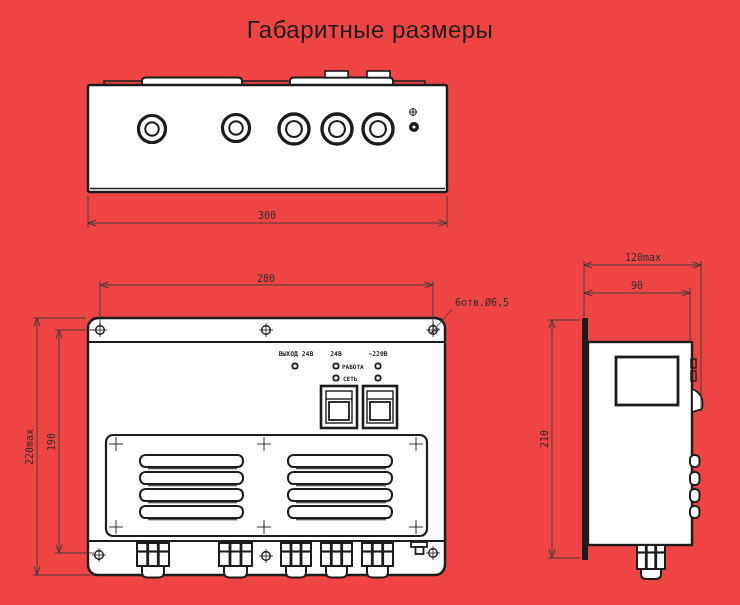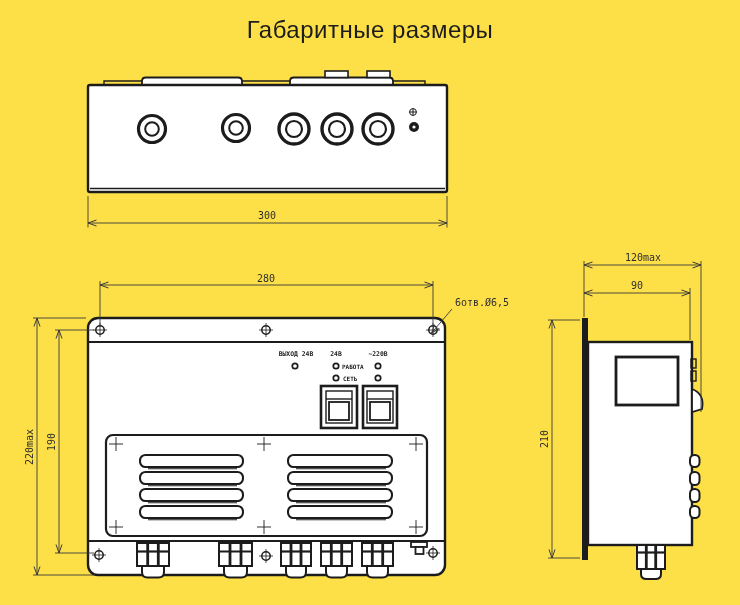--- a/index.html
+++ b/index.html
@@ -1,16 +1,16 @@
 <!DOCTYPE html>
 <html><head>
 <meta charset="utf-8">
 <style>
   html,body{margin:0;padding:0;background:#ffffff;}
-  .page{position:relative;width:740px;height:605px;background:#fde047;overflow:hidden;
+  .page{position:relative;width:740px;height:605px;background:#ef4444;overflow:hidden;
         font-family:"Liberation Sans", sans-serif;}
   .title{position:absolute;left:0;top:16px;width:740px;text-align:center;
          font-size:24px;color:#1c1c1c;letter-spacing:0.5px;}
   svg{position:absolute;left:0;top:0;}
   .dimtext{font-family:"DejaVu Sans Mono", monospace;font-size:10px;fill:#2e2e2e;}
   .paneltext{font-family:"DejaVu Sans Mono", monospace;font-weight:bold;fill:#1c1c1c;}
 </style>
 </head>
 <body>
 

